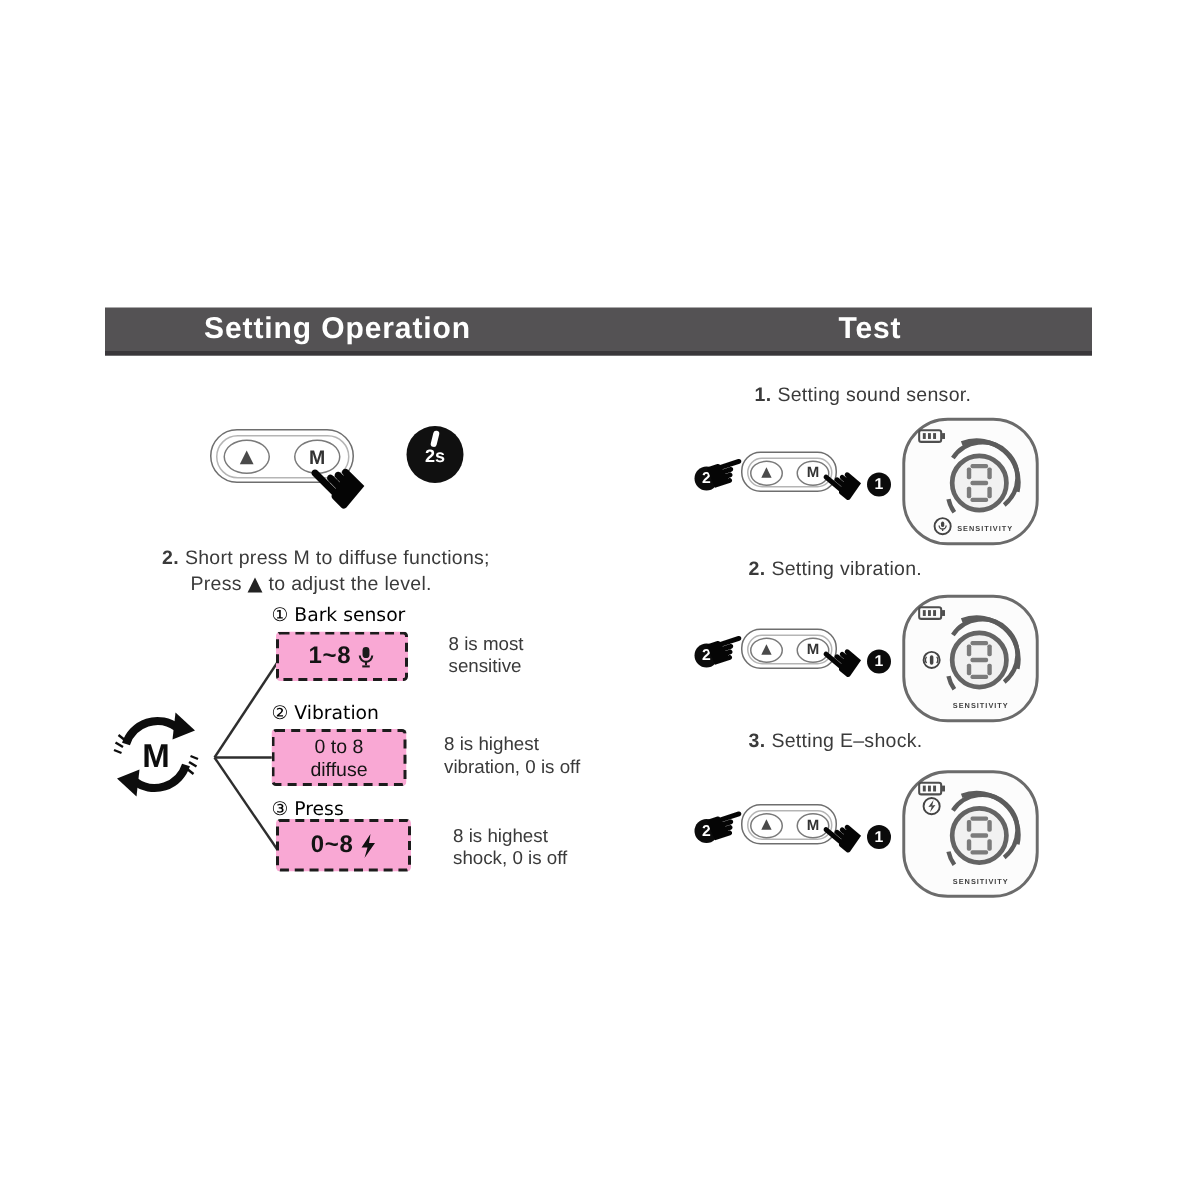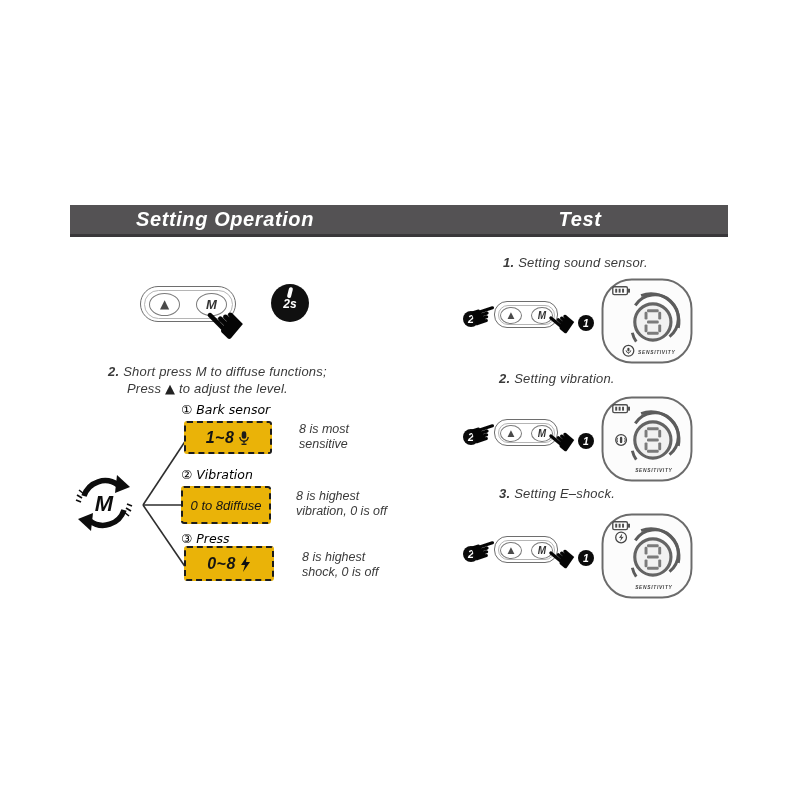--- a/index.html
+++ b/index.html
@@ -1,17 +1,17 @@
 <!DOCTYPE html>
 <html><head>
 <meta charset="utf-8">
 <style>
   html,body{margin:0;padding:0;background:#fff;}
   #canvas{position:relative;width:800px;height:800px;background:#ffffff;
-          font-family:"Liberation Sans",sans-serif;overflow:hidden;font-style:italic;}
+          font-family:"Liberation Sans",sans-serif;overflow:hidden;}
   .abs{position:absolute;}
   
   .bar{position:absolute;left:70px;top:205px;width:658px;height:29px;
        background:#545254;border-bottom:3px solid #39373a;}
   .bar-title{position:absolute;top:0;height:29px;line-height:29px;text-align:center;
        color:#ffffff;font-weight:bold;font-size:20px;letter-spacing:0.6px;}
   
   .step{position:absolute;font-size:13px;color:#3a3a3a;letter-spacing:0.2px;white-space:nowrap;}
   .step .n{font-weight:bold;margin-right:4px;}
   .tri{font-family:"DejaVu Sans",sans-serif;color:#222;}
@@ -30,21 +30,21 @@
          border-radius:2px;transform:rotate(14deg);}
   .timer .lbl{position:absolute;left:0;top:13px;width:100%;text-align:center;
          color:#fff;font-size:12px;font-weight:600;}
   
   .badge{position:absolute;width:16px;height:16px;border-radius:50%;background:#0b0b0b;
          color:#fff;font-size:10.5px;font-weight:bold;display:flex;align-items:center;
          justify-content:center;}
   
   .fn-label{position:absolute;font-size:12.5px;color:#000000;white-space:nowrap;
             font-family:"DejaVu Sans",sans-serif;}
-  .dash-box{position:absolute;border:2px dashed #1c1c1c;border-radius:3px;background:#eab308;
+  .dash-box{position:absolute;border:2px dashed #1c1c1c;border-radius:3px;background:#f9a8d4;
             display:flex;align-items:center;justify-content:center;gap:4px;}
   .dash-box .rng{font-weight:bold;font-size:16px;color:#141414;letter-spacing:0.5px;}
   .dash-box .rng2{font-size:13px;color:#141414;line-height:15px;text-align:center;}
   .note{position:absolute;font-size:12.5px;color:#3a3a3a;line-height:15px;white-space:nowrap;margin-left:15px;}
   
   .trow{position:absolute;left:450px;width:310px;height:90px;}
   .trow .pill{left:44px;top:6px;width:62px;height:25px;border-radius:13px;}
   .trow .pill .inner{border-radius:10px;}
   .trow .oval{width:20px;height:15px;top:4.5px;}
   .trow .oval.l{left:5px;} .trow .oval.r{left:36px;}
@@ -124,21 +124,21 @@
   </div>
   <div class="note" style="left:284px;top:422px;">
     <div>8 is most</div>
     <div>sensitive</div>
   </div>
 
   <div class="fn-label" style="left:181px;top:467px;">
     <span>②</span>
     <span>Vibration</span>
   </div>
-  <div class="dash-box" style="left:181px;top:486px;width:86px;height:34px;flex-direction:row;gap:0;">
+  <div class="dash-box" style="left:181px;top:486px;width:86px;height:34px;flex-direction:column;gap:0;">
     <div class="rng2">0 to 8</div>
     <div class="rng2">diffuse</div>
   </div>
   <div class="note" style="left:281px;top:489px;">
     <div>8 is highest</div>
     <div>vibration, 0 is off</div>
   </div>
 
   <div class="fn-label" style="left:181px;top:531px;">
     <span>③</span>

